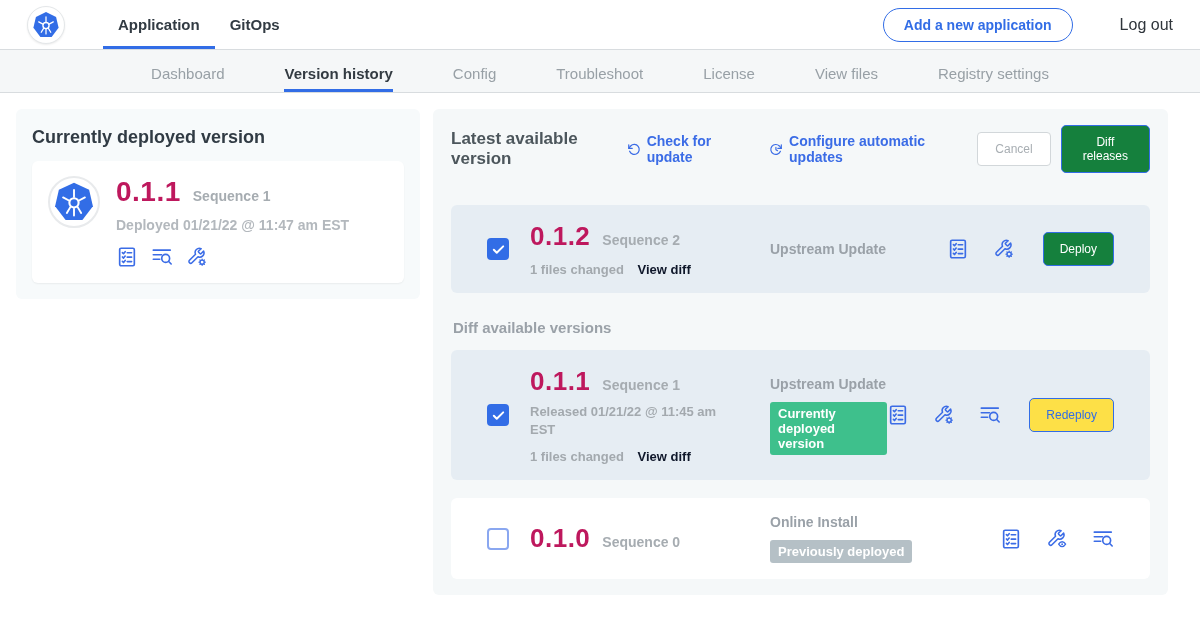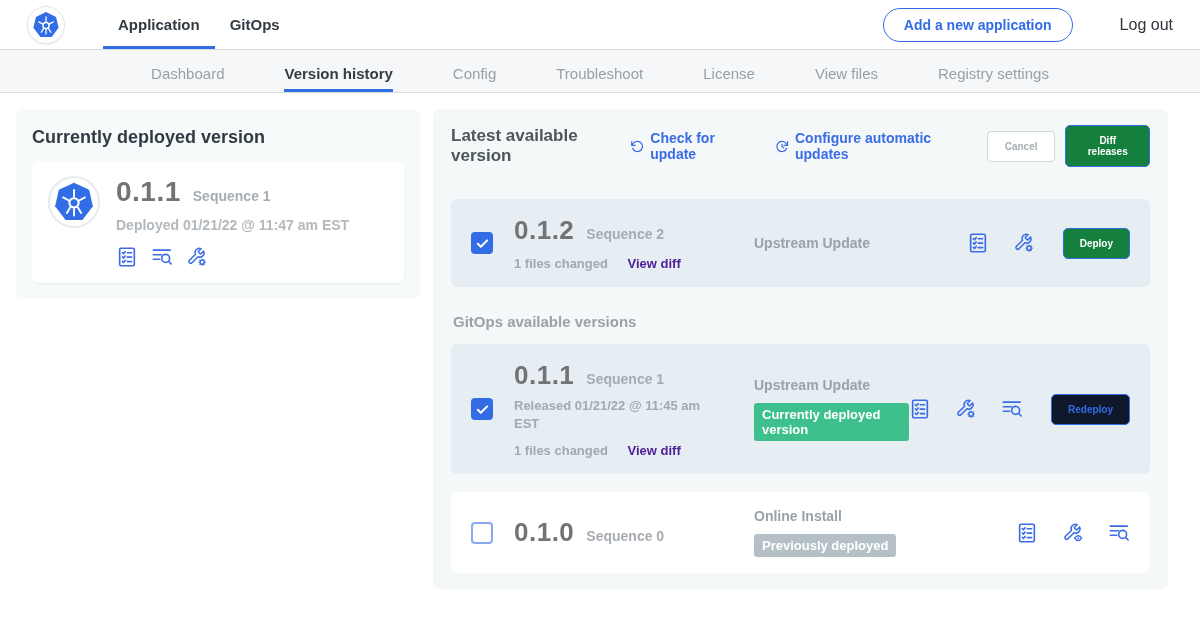--- a/index.html
+++ b/index.html
@@ -35,57 +35,57 @@
 
   
   .deployed-panel { width:404px; background:#f7fafb; border-radius:6px; padding:18px 16px 16px; }
   .deployed-panel h2 { font-size:18px; font-weight:800; color:#313b44; margin-bottom:13px; }
   .deployed-card { background:#fff; border-radius:6px; box-shadow:0 1px 2px rgba(0,0,0,.06);
     padding:15px 16px; display:flex; gap:16px; }
   .logo-circle-lg { width:52px; height:52px; border-radius:50%; background:#fff; flex:0 0 52px;
     border:2px solid #e8eaec; display:flex; align-items:center; justify-content:center; }
   .logo-circle-lg svg { width:42px; height:42px; }
   .ver-row { display:flex; align-items:baseline; }
-  .ver-big { font-size:28px; font-weight:800; color:#737373; letter-spacing:.5px; }
+  .ver-big { font-size:28px; font-weight:800; color:#be185d; letter-spacing:.5px; }
   .seq { font-size:14px; font-weight:600; color:#a6acb1; margin-left:12px; }
   .deployed-at { font-size:14px; font-weight:600; color:#b3b8bd; margin-top:9px; }
   .icon-row { display:flex; gap:13px; margin-top:13px; color:#3b6ce6; }
   .ico { width:22px; height:22px; display:block; cursor:pointer; }
   .ico-sm { width:17px; height:17px; display:block; }
 
   
   .available-panel { flex:1; background:#f5f8f9; border-radius:6px; padding:16px 18px; }
   .panel-header { display:flex; align-items:center; margin-bottom:32px; }
   .panel-header h2 { font-size:17px; font-weight:700; color:#4c565c; margin-right:16px; }
   .hdr-link { display:flex; align-items:center; gap:6px; color:#3b6ce6; font-size:14px;
     font-weight:700; margin-right:28px; cursor:pointer; }
   .spacer { flex:1; }
-  .btn { font-family:"Liberation Sans", sans-serif; font-size:10px; font-weight:700;
+  .btn { font-family:"Liberation Sans", sans-serif; font-size:12px; font-weight:400;
     border-radius:4px; cursor:pointer; }
   .btn-cancel { background:#fff; border:1px solid #d2d7da; color:#a8aeb3; padding:9px 17px;
     margin-right:10px; }
   .btn-primary { background:#15803d; border:1px solid #326de6; color:#fff; padding:9px 16px;
     border-radius:5px; }
-  .btn-outline { background:#0f172a; border:1px solid #326de6; color:#326de6; padding:9px 16px;
+  .btn-outline { background:#fde047; border:1px solid #326de6; color:#326de6; padding:9px 16px;
     border-radius:5px; }
 
-  .version-card { border-radius:6px; padding:16px 20px; display:flex; align-items:center; }
+  .version-card { border-radius:6px; padding:16px 36px; display:flex; align-items:center; }
   .version-card.highlight { background:#e6edf3; }
   .version-card.white { background:#fff; }
   .checkbox { width:22px; height:22px; border-radius:4px; margin-right:21px; flex:0 0 22px;
     cursor:pointer; display:flex; align-items:center; justify-content:center; }
   .checkbox.checked { background:#326de6; }
   .checkbox.unchecked { background:#fff; border:2px solid #8aa7f0; }
   .checkbox svg { width:15px; height:15px; }
   .ver-col { width:214px; }
   .ver-col .ver-big { font-size:26px; }
   .released { font-size:13px; font-weight:700; color:#a3a9ae; margin-top:6px; max-width:200px;
     line-height:1.4; }
   .files-row { margin-top:10px; font-size:13px; font-weight:600; color:#a3a9ae; }
-  .view-diff { color:#4c1d95; font-weight:700; margin-left:16px; cursor:pointer; }
+  .view-diff { color:#0f172a; font-weight:700; margin-left:10px; cursor:pointer; }
   .source-col { flex:1; padding-left:26px; }
   .source-label { font-size:14px; font-weight:700; color:#9aa1a8; }
   .badge { display:inline-block; margin-top:10px; padding:4px 8px; border-radius:3px;
     color:#fff; font-size:13px; font-weight:700; }
   .badge-green { background:#3ec08c; }
   .badge-gray { background:#b5c0c6; }
   .actions { display:flex; align-items:center; gap:24px; color:#3b6ce6; }
   .actions .btn { margin-left:4px; }
   .other-title { font-size:15px; color:#9aa1a8; margin:26px 0 14px 2px; } .gap18 { height:18px; }
 </style>
@@ -273,21 +273,21 @@
         <svg class="ico">
             <use href="#i-checklist"></use>
           </svg>
         <svg class="ico">
             <use href="#i-wrench-gear"></use>
           </svg>
         <button class="btn btn-primary">Deploy</button>
       </div>
     </div>
 
-    <h3 class="other-title">GitOps available versions</h3>
+    <h3 class="other-title">Diff available versions</h3>
 
     <div class="version-card highlight">
       <div class="checkbox checked">
         <svg>
             <use href="#i-check"></use>
           </svg>
       </div>
       <div class="ver-col">
         <div class="ver-row">
           <span class="ver-big">0.1.1</span>

